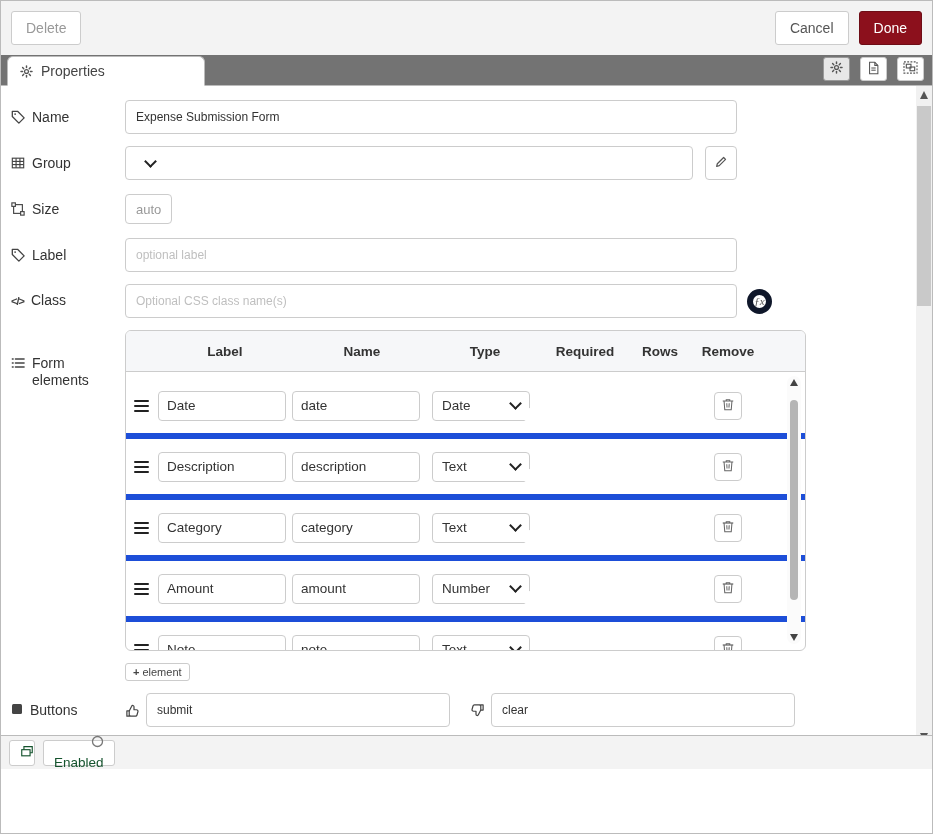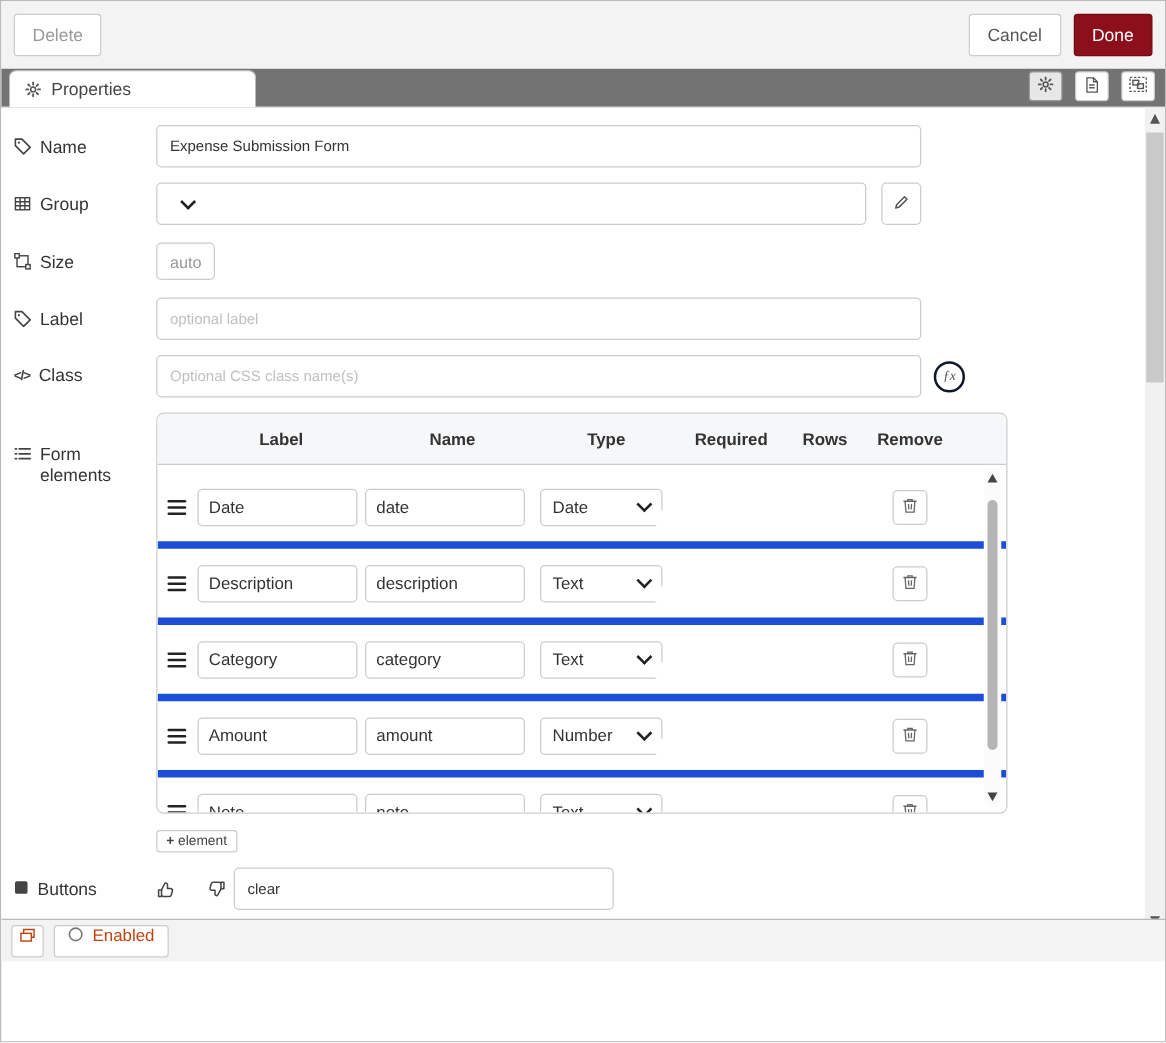--- a/index.html
+++ b/index.html
@@ -36,21 +36,21 @@
   .frow.top .flabel{margin-top:25px;}
   .ti{height:34px;box-sizing:border-box;border:1px solid #ccc;border-radius:4px;padding:0 10px;font-size:12px;color:#333;font-family:inherit;background:#fff;}
   .ti::placeholder{color:#bfbfbf;}
   .w-main{width:612px;}
   .sel{height:34px;box-sizing:border-box;border:1px solid #ccc;border-radius:4px;display:flex;align-items:center;padding:0 12px;background:#fff;cursor:pointer;}
   .sel .seltext{flex:1;color:#333;}
   .chev{width:7px;height:7px;border-right:2px solid #222;border-bottom:2px solid #222;transform:rotate(45deg);margin-left:8px;margin-top:-4px;flex:none;}
   .w-group{width:568px;}
   .sq-btn{width:32px;height:34px;box-sizing:border-box;border:1px solid #ccc;border-radius:4px;background:#fff;color:#555;display:flex;align-items:center;justify-content:center;margin-left:12px;cursor:pointer;}
   .auto-btn{height:30px;box-sizing:border-box;padding:0 10px;border:1px solid #ccc;border-radius:4px;background:#fff;color:#999;font-size:13px;font-family:inherit;cursor:pointer;}
-  .fx-btn{width:25px;height:25px;box-sizing:border-box;border:2px solid #0f172a;border-radius:50%;background:#fff;color:#555;font-size:11px;display:flex;align-items:center;justify-content:center;margin-left:10px;cursor:pointer;font-style:italic;font-family:"Liberation Serif",serif;}
+  .fx-btn{width:25px;height:25px;box-sizing:border-box;border:6px solid #0f172a;border-radius:50%;background:#fff;color:#555;font-size:11px;display:flex;align-items:center;justify-content:center;margin-left:10px;cursor:pointer;font-style:italic;font-family:"Liberation Serif",serif;}
   .code-icon{font-size:11px;font-weight:bold;letter-spacing:-1px;color:#444;}
   
   .tbl{width:681px;box-sizing:border-box;border:1px solid #ccc;border-radius:6px;overflow:hidden;background:#fff;}
   .thead{height:40px;background:#f6f7f9;border-bottom:1px solid #ccc;display:grid;grid-template-columns:26px 134px 140px 106px 94px 56px 80px;align-items:center;font-weight:bold;color:#333;font-size:13.5px;padding-left:6px;}
   .thead div{text-align:center;}
   .tbody{height:278px;position:relative;overflow:hidden;padding-top:6px;box-sizing:border-box;}
   .trow{display:grid;grid-template-columns:26px 134px 140px 106px 94px 56px 80px;align-items:center;height:55px;border-bottom:6px solid #1d4ed8;padding-left:6px;}
   .grip{display:flex;flex-direction:column;gap:3px;width:15px;cursor:grab;margin-left:2px;}
   .grip i{display:block;height:2px;background:#222;border-radius:1px;}
   .ti-sm{height:30px;width:128px;box-sizing:border-box;border:1px solid #ccc;border-radius:4px;padding:0 8px;font-size:13.5px;color:#333;font-family:inherit;}
@@ -78,21 +78,21 @@
   
   .cbrow{display:flex;align-items:center;gap:8px;margin:16px 0 0 114px;}
   .cb{width:13px;height:13px;box-sizing:border-box;border:1px solid #8a8a8a;border-radius:2px;background:#fff;display:inline-block;cursor:pointer;flex:none;}
   
   .osb{position:absolute;top:0;right:0;width:16px;height:660px;background:#f1f1f1;}
   .osb .sb-up{position:absolute;top:5px;left:4px;width:0;height:0;border-left:4px solid transparent;border-right:4px solid transparent;border-bottom:8px solid #555;cursor:pointer;}
   .osb .sb-dn{position:absolute;bottom:5px;left:4px;width:0;height:0;border-left:4px solid transparent;border-right:4px solid transparent;border-top:8px solid #555;cursor:pointer;}
   .osb .sb-thumb{position:absolute;left:1px;top:20px;width:14px;height:200px;background:#c9c9c9;cursor:grab;}
   
   .footer{position:absolute;bottom:0;left:0;right:0;height:34px;box-sizing:border-box;background:#f3f3f3;border-top:1px solid #bbb;display:flex;align-items:center;padding:0 8px;gap:8px;}
-  .foot-btn{height:26px;box-sizing:border-box;border:1px solid #ccc;background:#fff;border-radius:3px;display:flex;align-items:flex-start;justify-content:center;color:#c2410c;cursor:pointer;padding:0;}
+  .foot-btn{height:26px;box-sizing:border-box;border:1px solid #ccc;background:#fff;border-radius:3px;display:flex;align-items:flex-end;justify-content:center;color:#14532d;cursor:pointer;padding:0;flex-direction:column;}
   .foot-icon-btn{width:26px;}
   .enabled-btn{padding:0 10px;gap:7px;font-size:13.5px;display:flex;}
   .enabled-btn .circ{display:flex;color:#777;}
 </style>
 </head>
 <body>
 
 <div class="dialog">
 
 
@@ -437,20 +437,21 @@
           </span>
           <span class="ltext">Buttons</span>
         </div>
         <div class="btnrow-ctl">
           <span class="thumb-icon">
             <svg width="15" height="15" viewBox="0 0 16 16" fill="none" stroke="currentColor" stroke-width="1.3" stroke-linejoin="round">
               <path d="M2 8.5h2.5V14H2z"></path>
               <path d="M4.5 13.2l1.2.8h5.6c.7 0 1.3-.5 1.5-1.2l1-3.6c.3-1-.5-2-1.5-2H9.6V4c0-1.4-1.9-1.9-2.5-.6L4.5 8.5"></path>
             </svg>
           </span>
+          <input class="ti w-btnfield" type="text" value="submit" style="">
           <span class="gap18"></span>
           <span class="thumb-icon">
             <svg width="15" height="15" viewBox="0 0 16 16" fill="none" stroke="currentColor" stroke-width="1.3" stroke-linejoin="round" transform="rotate(180)">
               <path d="M2 8.5h2.5V14H2z"></path>
               <path d="M4.5 13.2l1.2.8h5.6c.7 0 1.3-.5 1.5-1.2l1-3.6c.3-1-.5-2-1.5-2H9.6V4c0-1.4-1.9-1.9-2.5-.6L4.5 8.5"></path>
             </svg>
           </span>
           <input class="ti w-btnfield" type="text" value="clear" style="">
         </div>
       </div>

